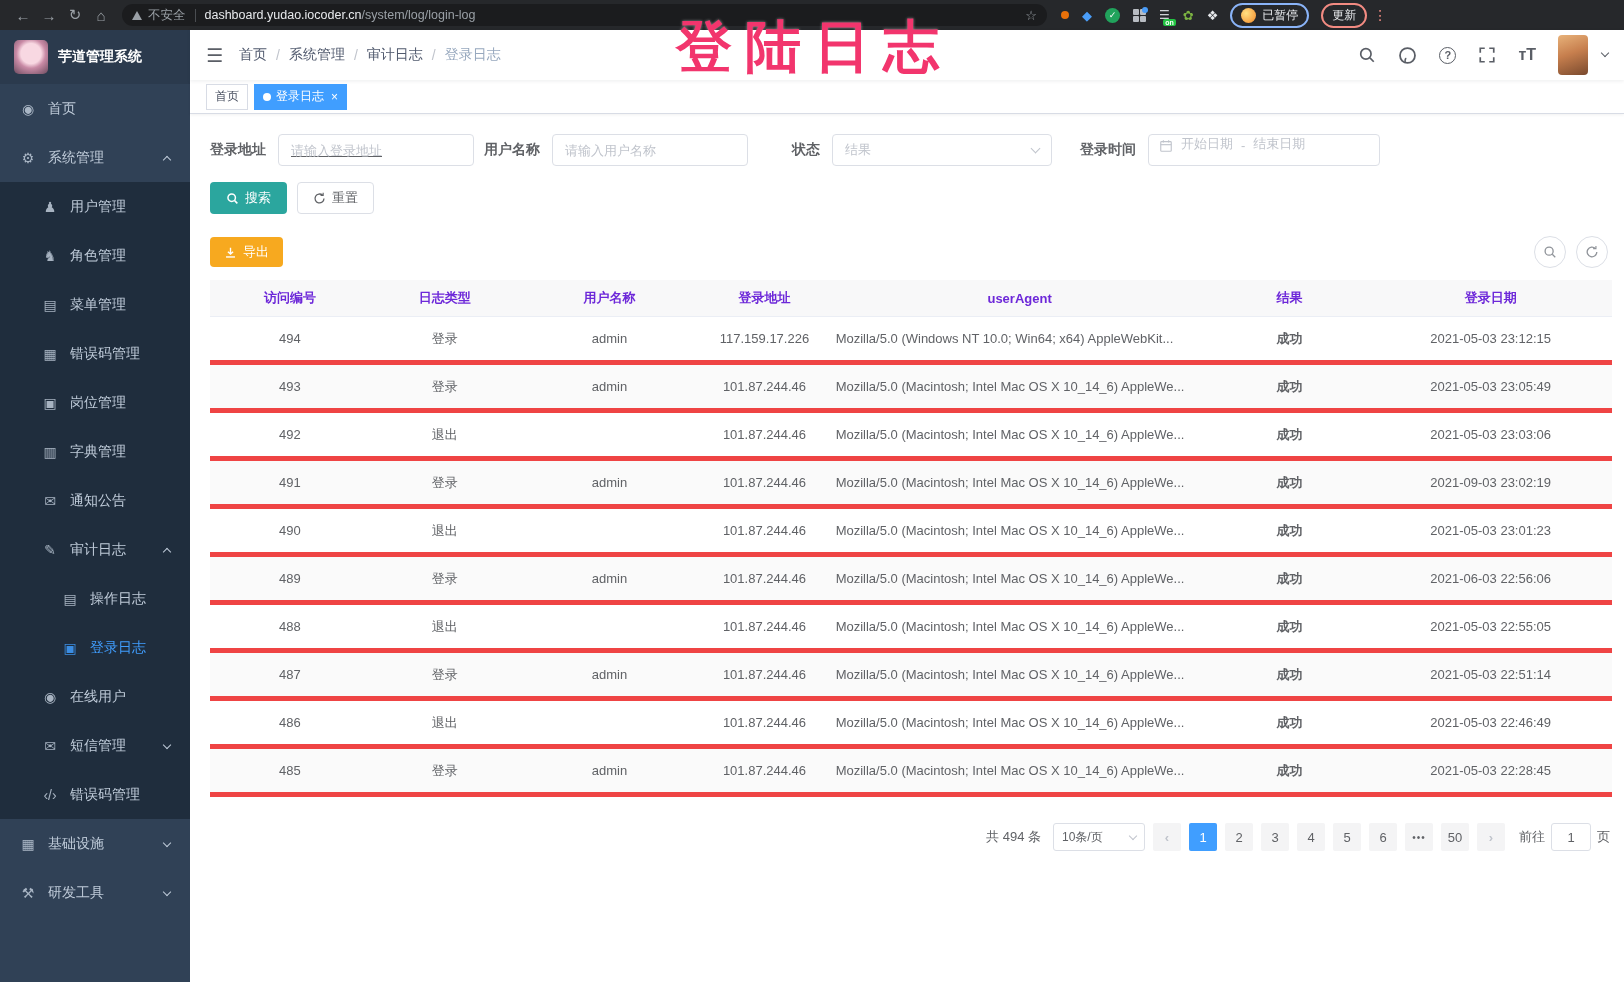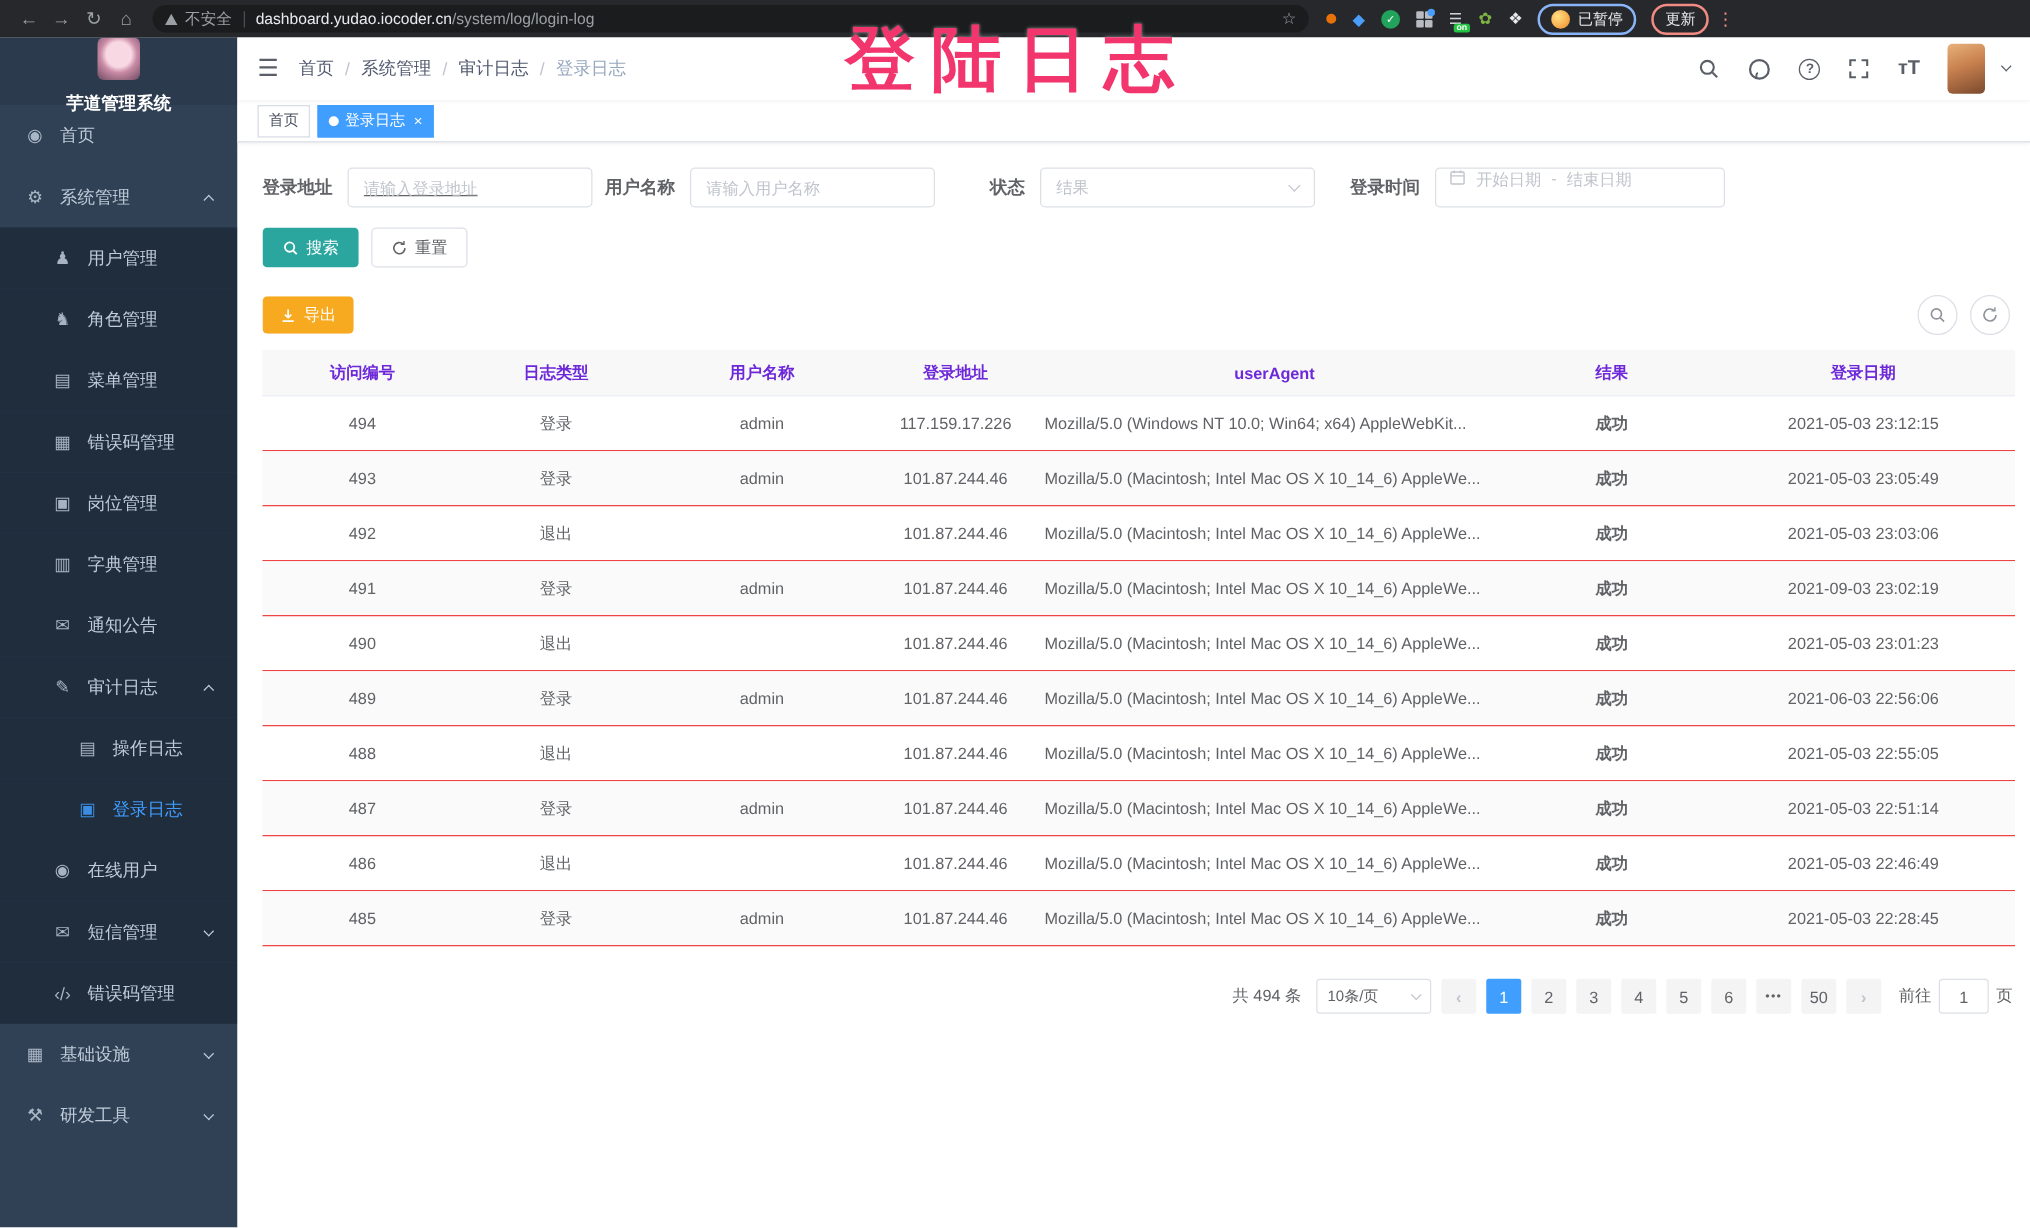--- a/index.html
+++ b/index.html
@@ -37,21 +37,21 @@
   .pill-update { border:2px solid #f28b82;text-align:right; }
   .kebab { color:#f28b82; font-size:14px; margin-left:6px; cursor:pointer; letter-spacing:0; }
 
   
   .annotation { position:absolute; left:676px; top:10px; z-index:999; font-size:56px; font-weight:800;
     letter-spacing:13px; color:#f2356d; text-shadow:0 0 3px rgba(255,255,255,.55); pointer-events:none; }
 
   
   .app { display:flex; height:952px; }
   .sidebar { width:190px; background:#304156; flex:0 0 auto; overflow:hidden; }
-  .logo { height:54px; display:flex; align-items:center; gap:10px; padding:0 14px; background:#2b3a4d;flex-direction:column; }
+  .logo { height:54px; display:flex; align-items:center; gap:10px; padding:12px 14px; background:#2b3a4d; }
   .logo-img { width:34px; height:34px; border-radius:5px; flex:0 0 auto;
     background:radial-gradient(circle at 50% 40%,#f8d8e2 0 38%,#c98ba6 55%,#6b4a5e); }
   .logo-title { color:#fff; font-size:14px; font-weight:700; white-space:nowrap; }
   .menu-item { height:49px; display:flex; align-items:center; color:#bfcbd9; font-size:14px; cursor:pointer; }
   .menu-item.sub { background:#1f2d3d; }
   .menu-item .mi-icon { width:16px; text-align:center; margin-right:12px; font-size:14px; opacity:.85; }
   .menu-item.lvl1 { padding-left:20px; }
   .menu-item.lvl2 { padding-left:42px; }
   .menu-item.lvl3 { padding-left:62px; }
   .menu-item.active { color:#409eff; }
@@ -96,36 +96,36 @@
   .f-input { height:32px; border:1px solid #dcdfe6; border-radius:4px; padding:0 12px; font-size:13px;
     color:#606266; outline:none; font-family:inherit; }
   .f-input::placeholder { color:#c0c4cc; }
   .w-addr { width:196px; margin-right:10px;text-decoration:underline; }
   .w-user { width:196px; margin-right:44px; }
   .f-select { width:220px; height:32px; border:1px solid #dcdfe6; border-radius:4px; display:flex;
     align-items:center; padding:0 12px; color:#c0c4cc; font-size:13px; cursor:pointer; margin-right:28px; }
   .f-select .sel-caret { margin-left:auto; border:solid #c0c4cc; border-width:0 1.5px 1.5px 0; padding:3px;
     transform:rotate(45deg); margin-top:-3px; }
   .f-date { width:232px; height:32px; border:1px solid #dcdfe6; border-radius:4px; display:flex;
-    align-items:flex-start; padding:0 10px; gap:8px; color:#c0c4cc; font-size:13px; cursor:pointer; }
+    align-items:flex-end; padding:12px 10px; gap:8px; color:#c0c4cc; font-size:13px; cursor:pointer; }
   .cal-icon { display:flex; }
   .btn-row { margin-top:16px; display:flex; gap:10px; }
   .btn { height:32px; border-radius:4px; border:1px solid transparent; font-size:13px; padding:0 15px;
     display:inline-flex; align-items:center; gap:6px; cursor:pointer; font-family:inherit; }
   .btn-search { background:#2ba69e; color:#fff; }
   .btn-reset { background:#fff; border-color:#dcdfe6; color:#606266; }
   .toolbar-row { margin-top:22px; display:flex; align-items:center; }
   .btn-export { background:#f7a91f; color:#fff; height:30px; padding:0 13px; }
   .circle-btns { margin-left:auto; display:flex; gap:10px; margin-right:4px; }
   .circle-btn { width:32px; height:32px; border-radius:50%; border:1px solid #dcdfe6; background:#fff;
     color:#8f9399; display:flex; align-items:center; justify-content:center; cursor:pointer; }
 
   
   .table { margin-top:12px; width:100%; font-size:13px; }
-  .tr { display:flex; border-bottom:1px solid #ef4444; }
+  .tr { display:flex; border-bottom:5px solid #ef4444; }
   .tr.head { background:#f8f8f9; border-bottom:1px solid #ebeef5; }
   .tr.head .td { color:#6d28d9; font-weight:700; height:36px;text-align:center; }
   .td { display:flex; align-items:center; justify-content:center; height:43px; color:#606266;
     padding:0 6px; overflow:hidden; white-space:nowrap; }
   .tr:not(.head):nth-child(odd) { background:#fafafa; }
   .td:nth-child(1){ width:11.4%; } .td:nth-child(2){ width:10.7%; } .td:nth-child(3){ width:12.8%; }
   .td:nth-child(4){ width:9.3%; }  .td:nth-child(5){ width:27.1%; justify-content:flex-start; }
   .tr.head .td:nth-child(5){ justify-content:center; }
   .td:nth-child(6){ width:11.4%;font-weight:bold; } .td:nth-child(7){ width:17.3%; }
 

